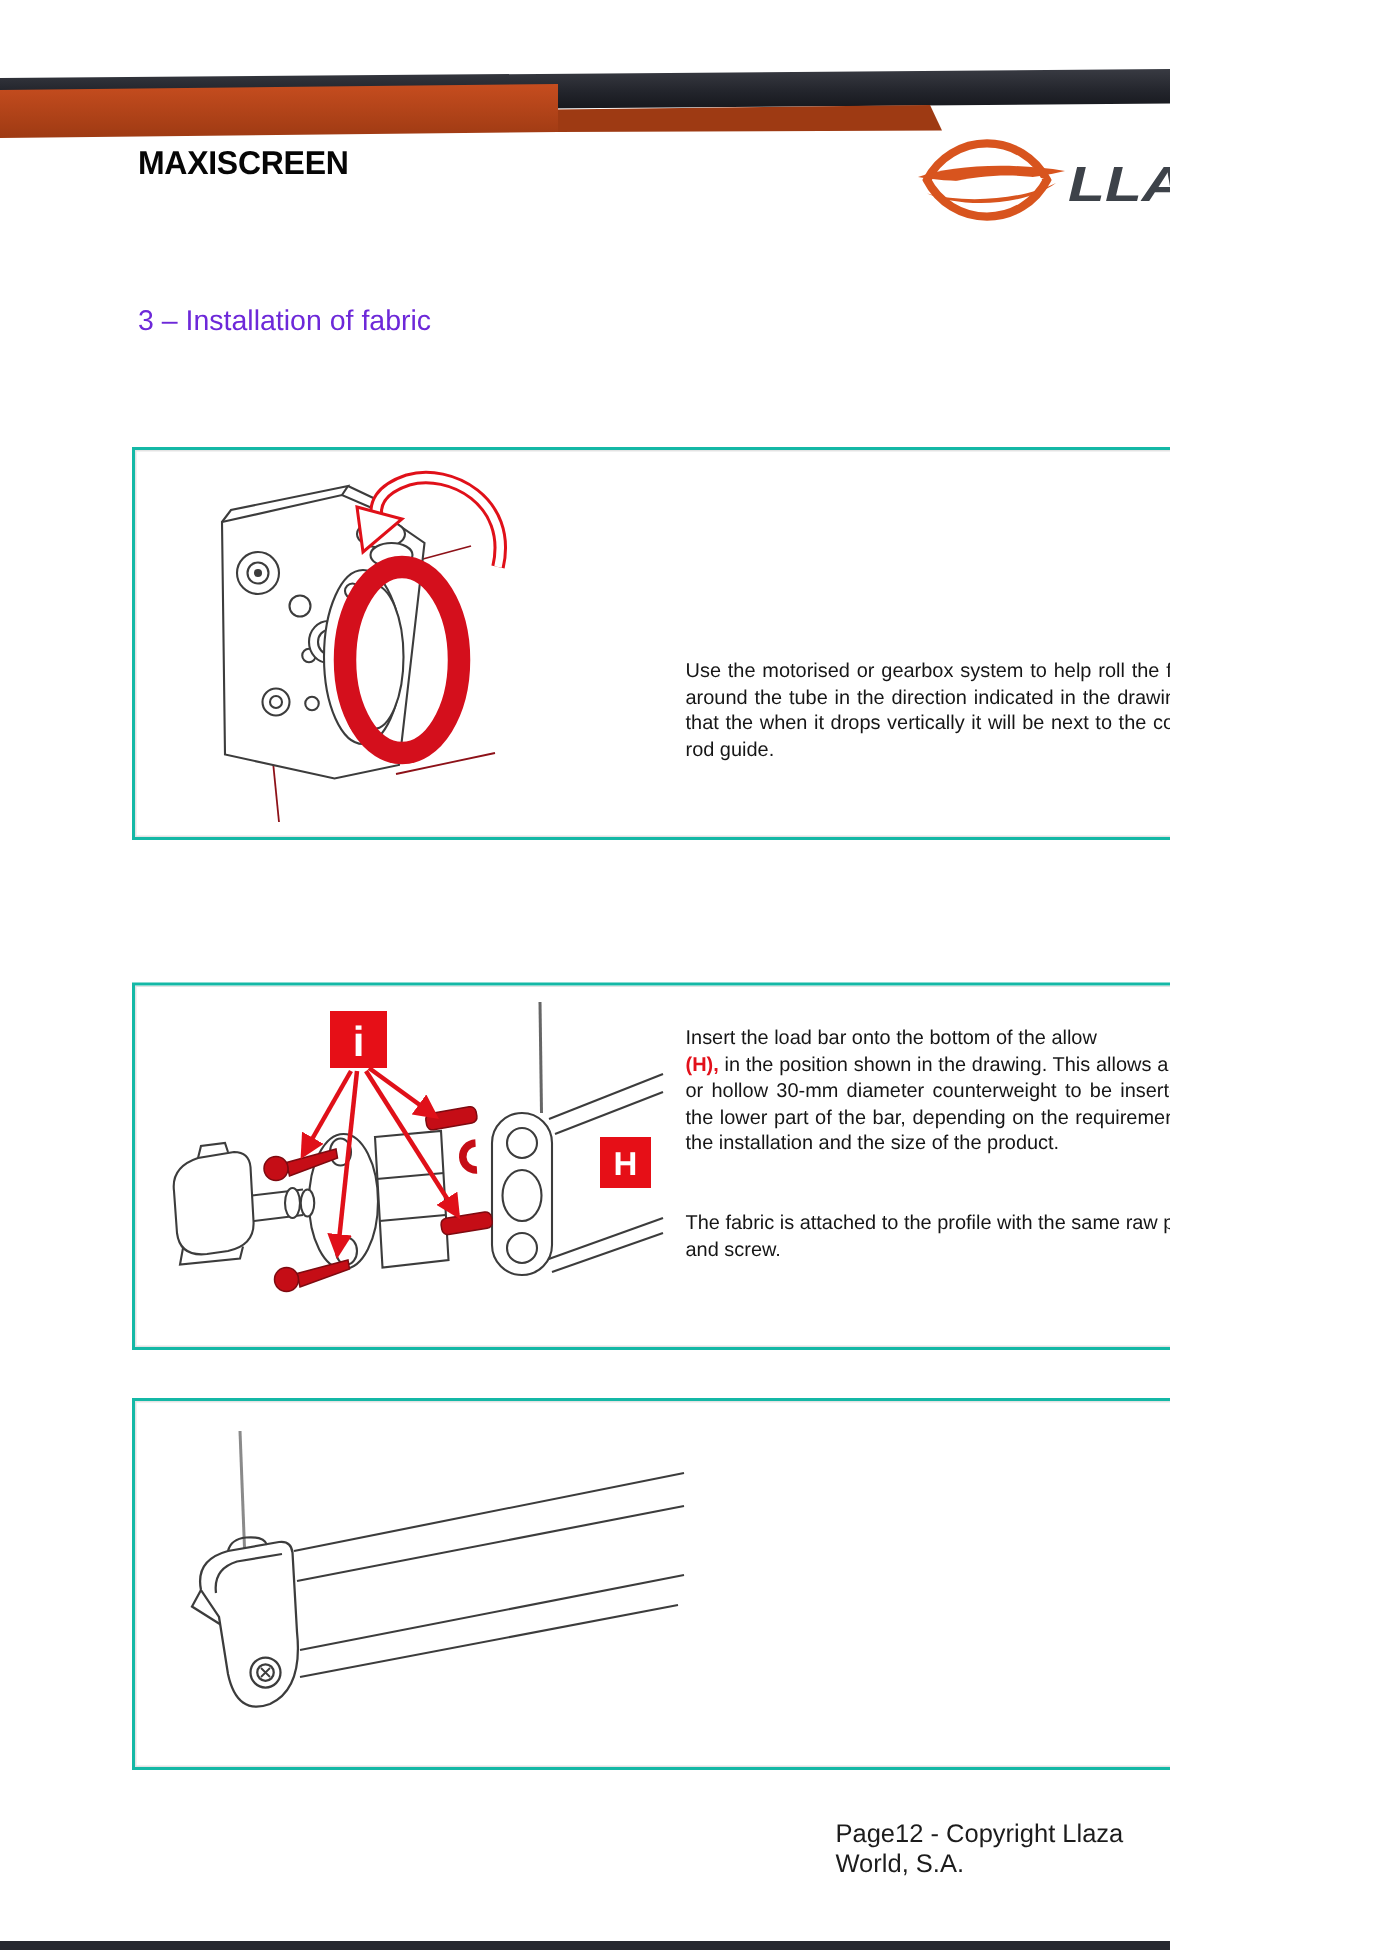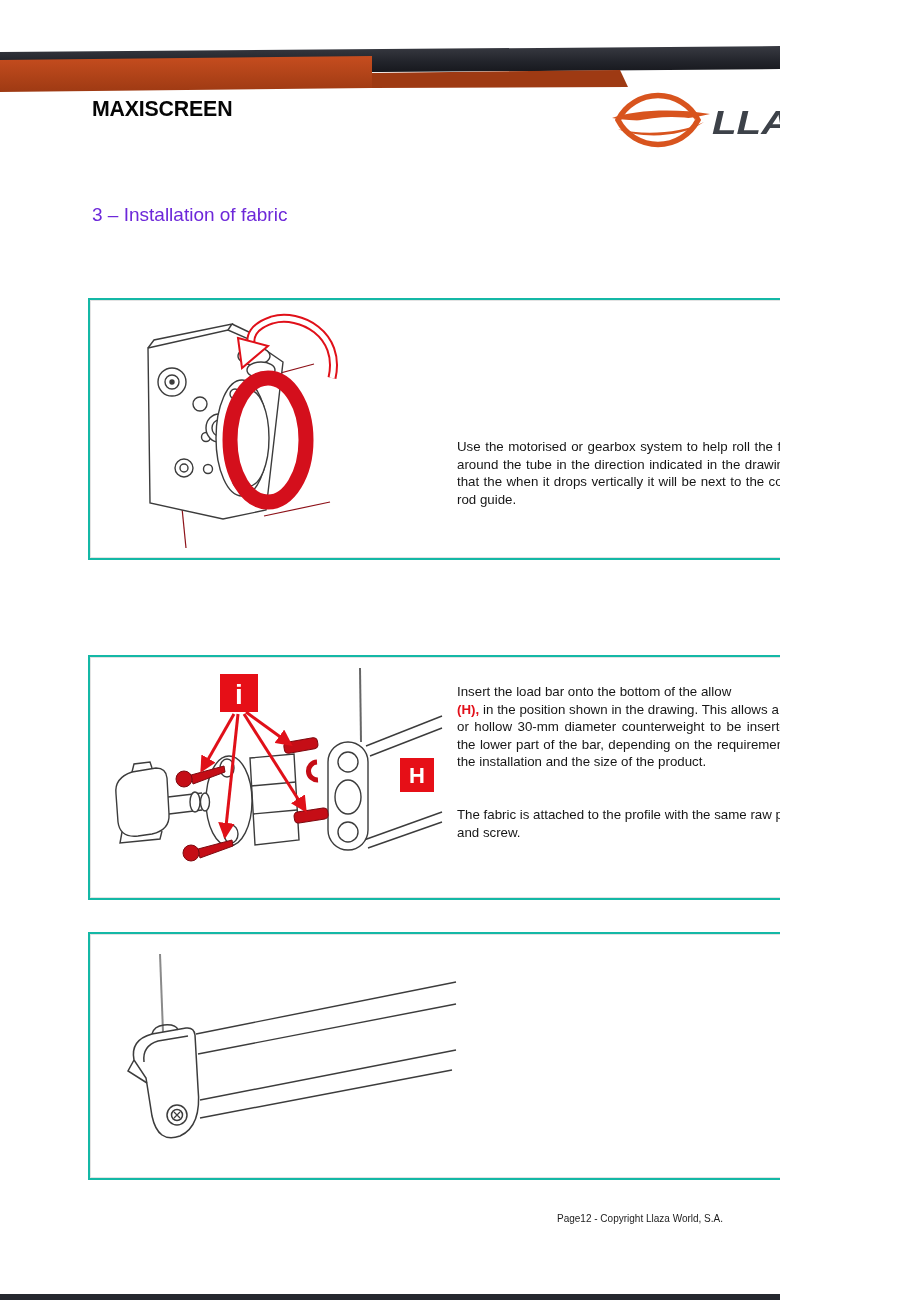--- a/index.html
+++ b/index.html
@@ -16,21 +16,21 @@
   .fig-box{
     position:absolute;left:88px;width:741px;background:#ffffff;
     border:2px solid #14b8a6;box-shadow:inset 0 0 0 1px #e3e3e3;
   }
   .bodytext{
     position:absolute;width:353px;font-size:13.3px;line-height:17.6px;
     text-align:justify;color:#161616;
   }
   .bodytext.leftal{text-align:left;}
   .red-hl{color:#e2101a;font-weight:bold;}
-  .footer-line{left:557px;top:1213px;font-size:10px;color:#1c1c1c;}
+  .footer-line{left:557px;top:1213px;font-size:17px;color:#1c1c1c;}
   .bottom-bar{left:0;top:1294px;width:920px;height:6px;background:#26282f;}
   svg text.fig-label{font-family:"Liberation Sans","DejaVu Sans",sans-serif;font-weight:bold;fill:#ffffff;}
 </style>
 </head>
 <body>
 
 <div class="page">
 
   <svg class="abs" style="left:0;top:40px" width="920" height="60" viewBox="0 0 920 60">
     <defs>

